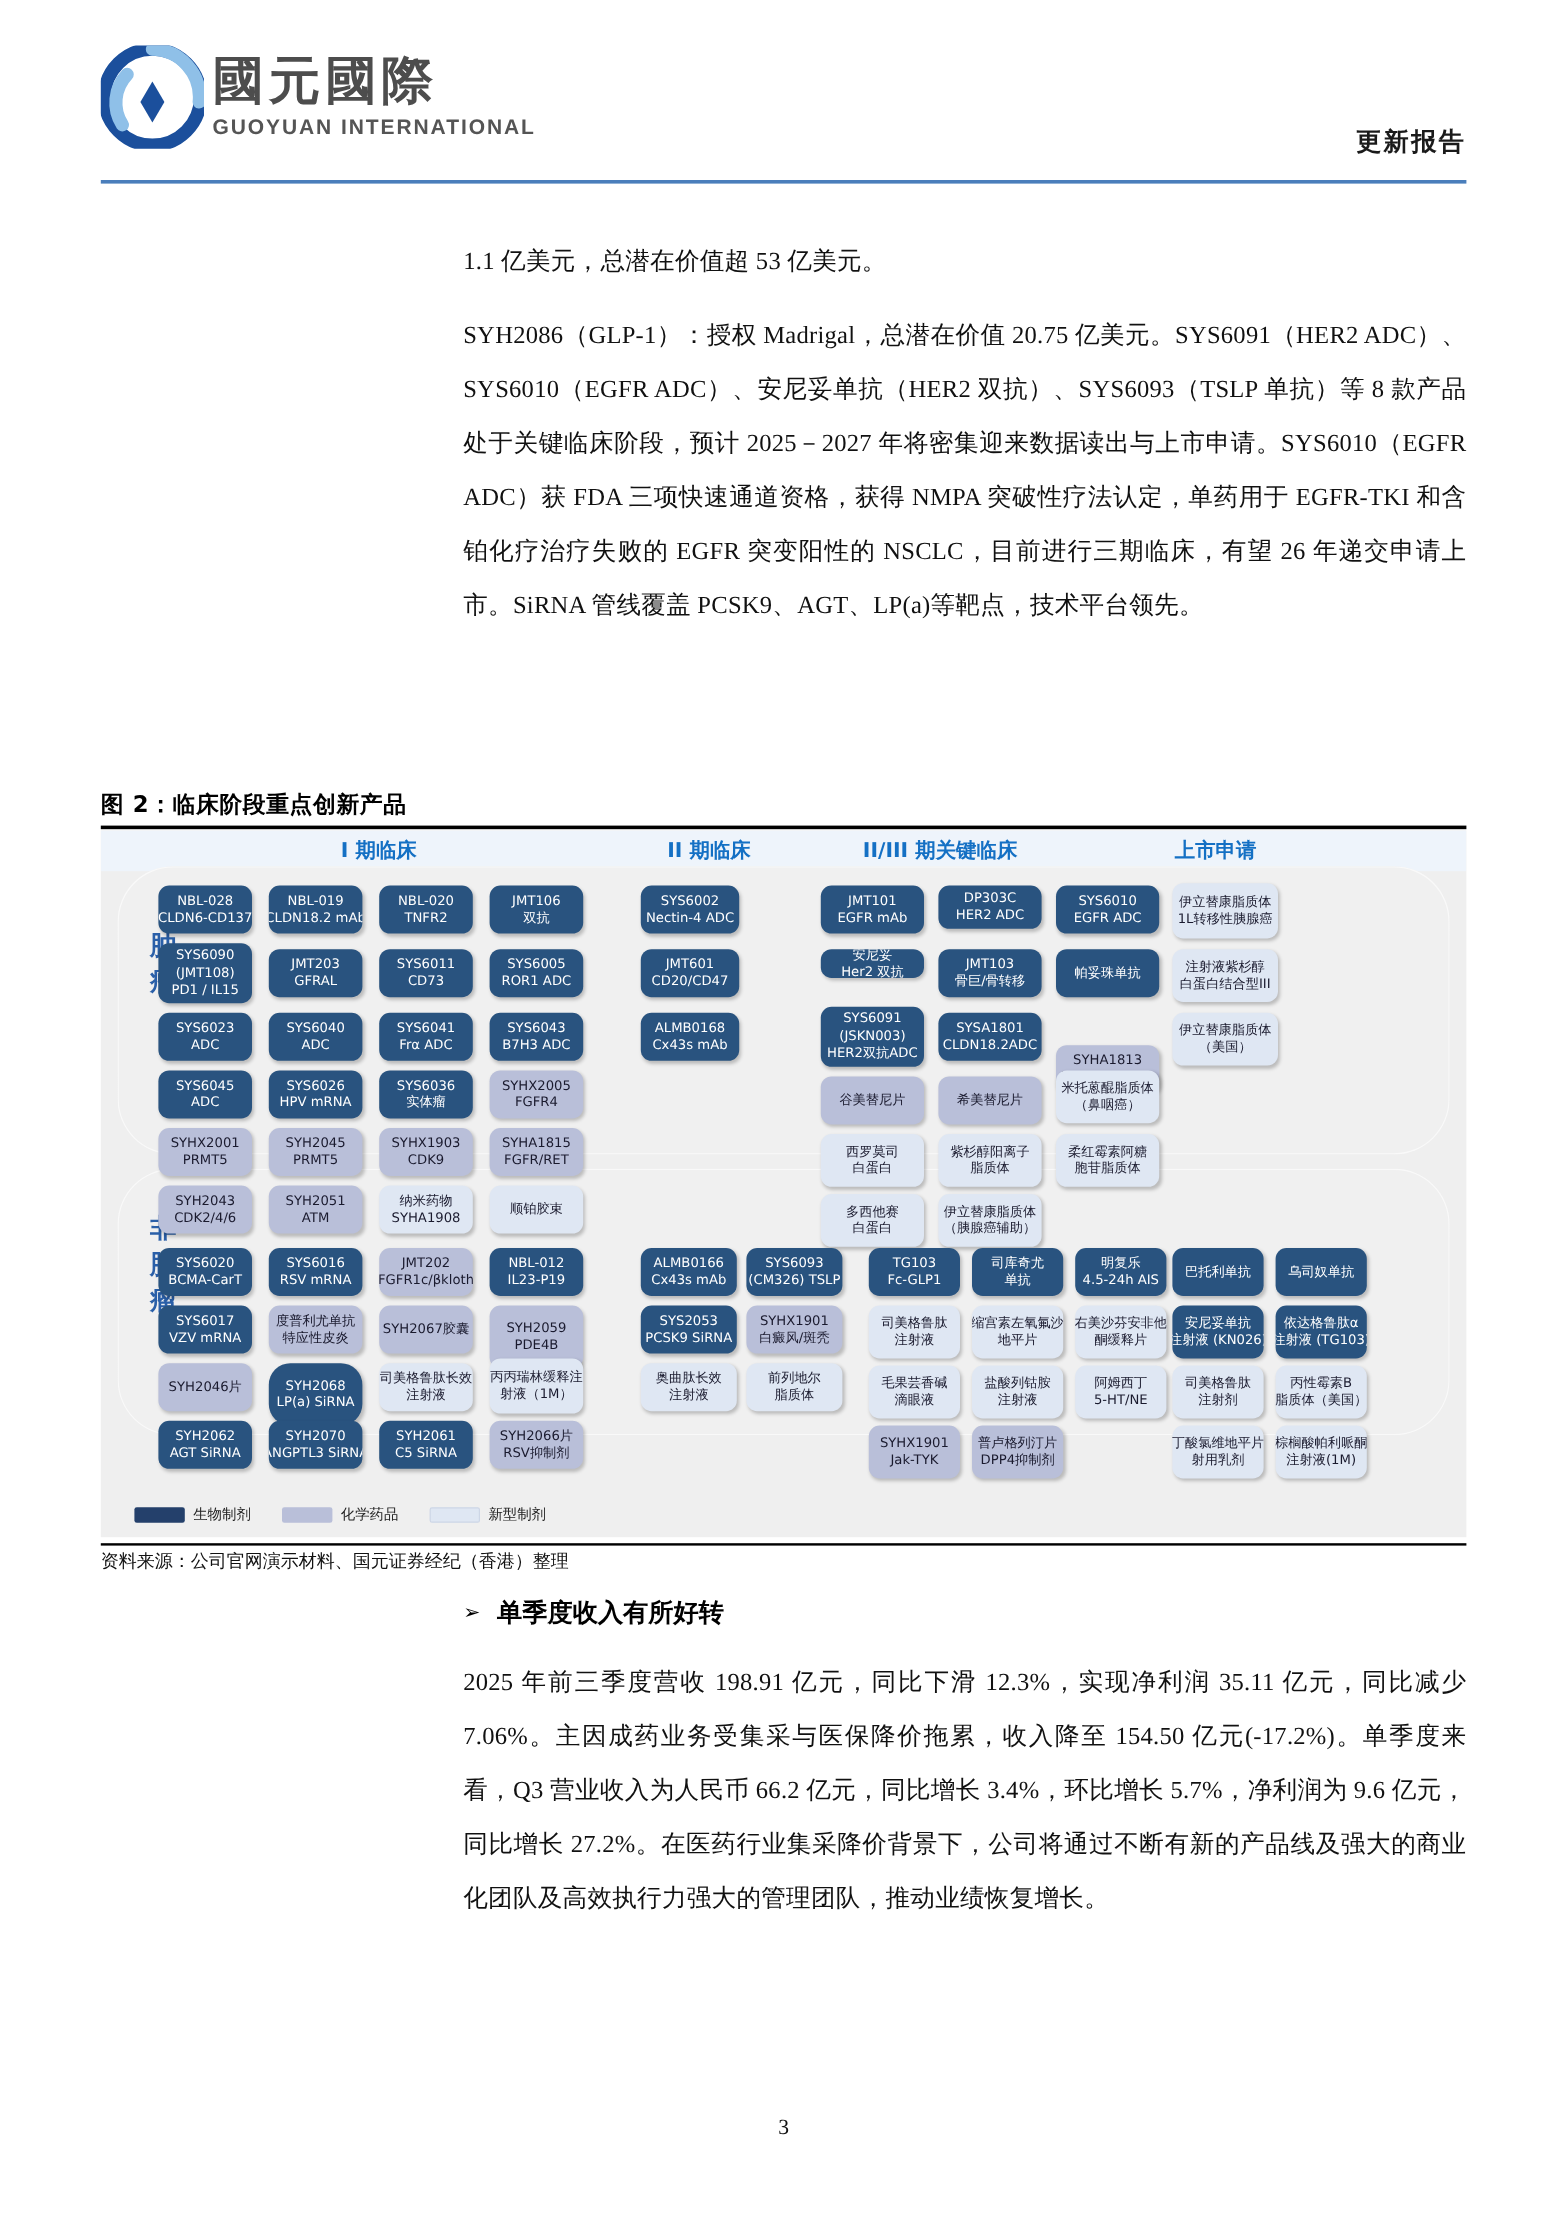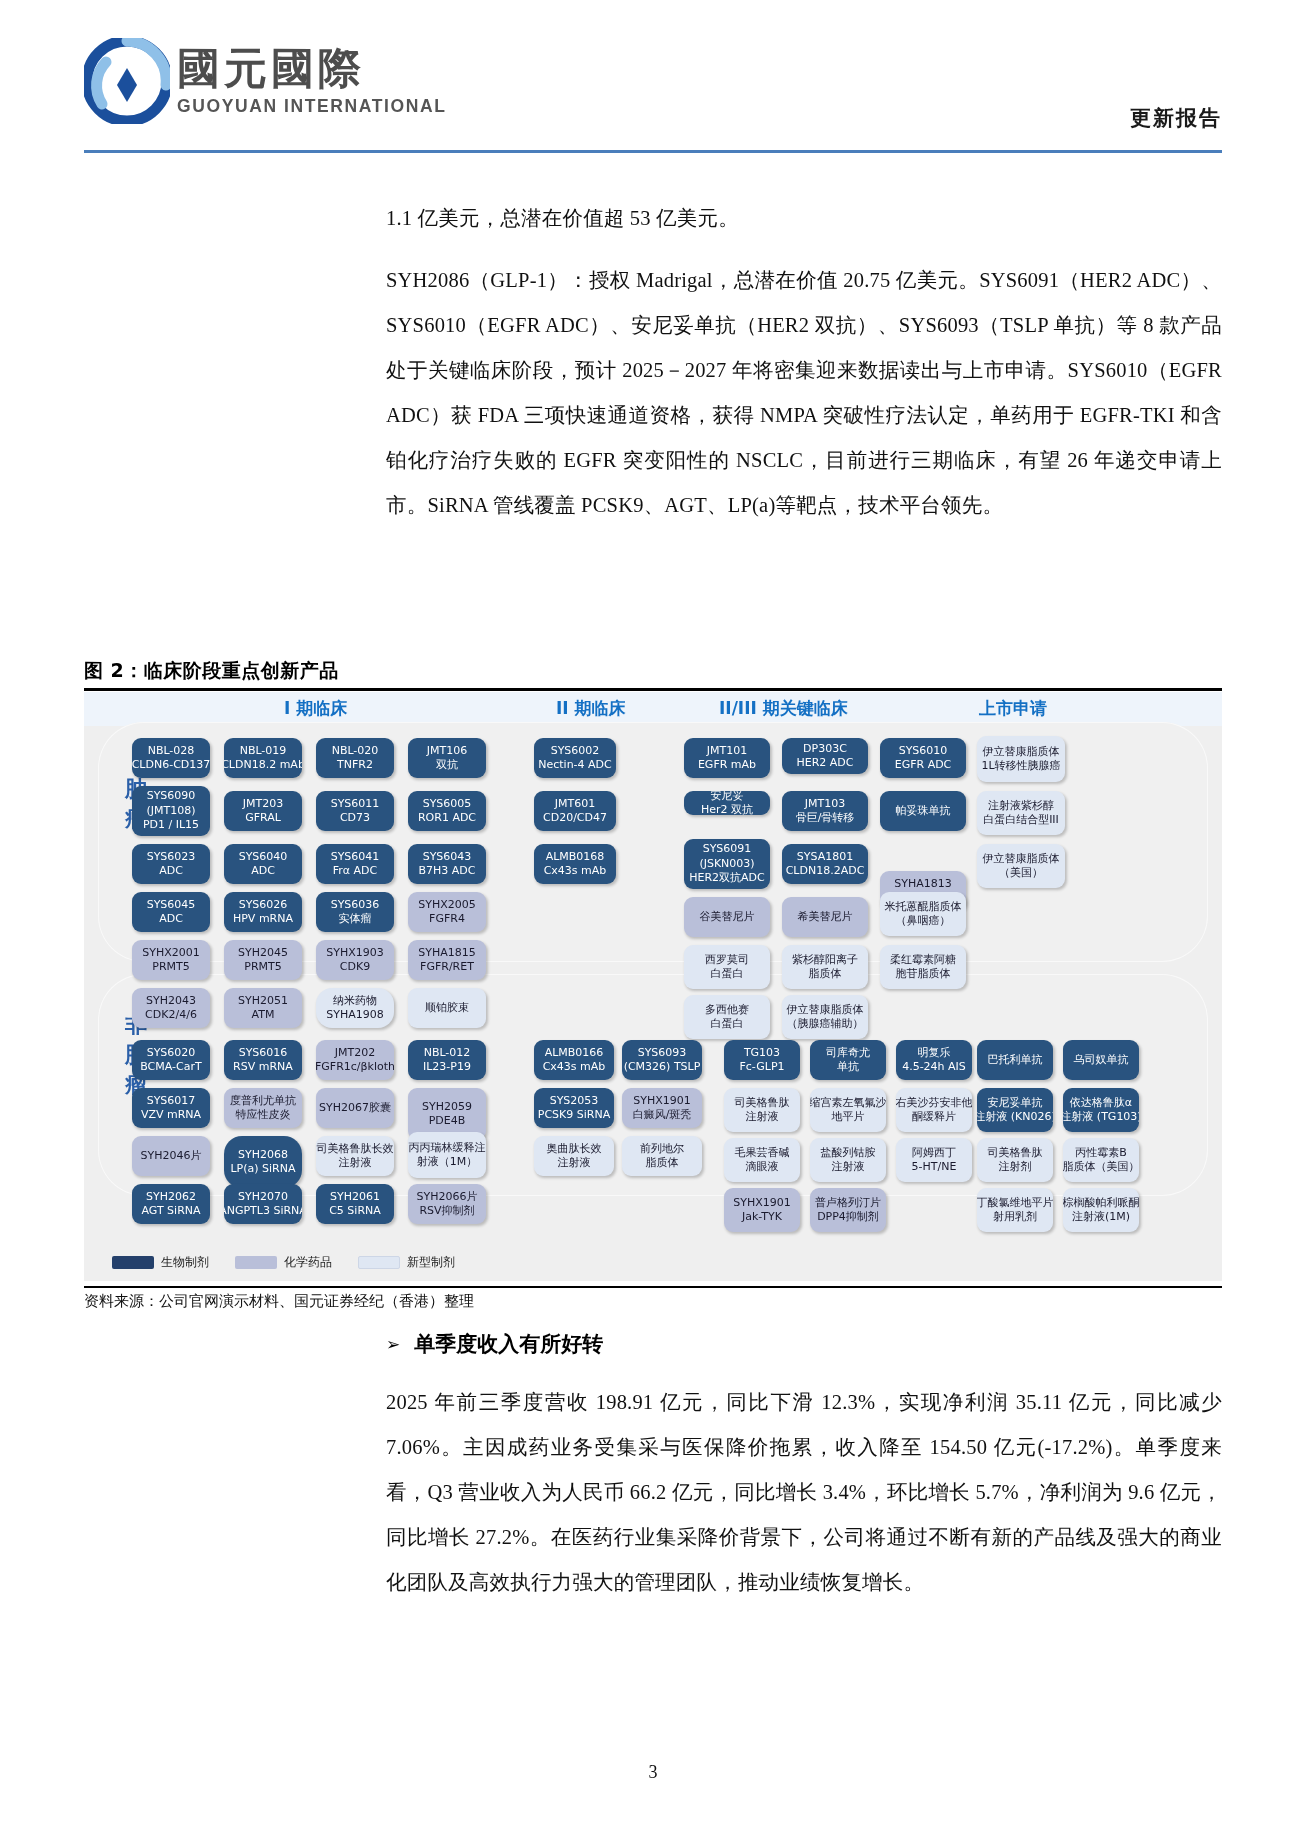--- a/index.html
+++ b/index.html
@@ -295,21 +295,21 @@
         <span class="ln">FGFR/RET</span>
       </div>
       <div class="box chem" style="left: 48px; top: 296px; width: 78px; height: 40px;">
         <span class="ln">SYH2043</span>
         <span class="ln">CDK2/4/6</span>
       </div>
       <div class="box chem" style="left: 140px; top: 296px; width: 78px; height: 40px;">
         <span class="ln">SYH2051</span>
         <span class="ln">ATM</span>
       </div>
-      <div class="box novel" style="left: 232px; top: 296px; width: 78px; height: 40px; border-radius: 16px;">
+      <div class="box novel" style="left: 232px; top: 296px; width: 78px; height: 40px;">
         <span class="ln">纳米药物</span>
         <span class="ln">SYHA1908</span>
       </div>
       <div class="box novel" style="left: 324px; top: 296px; width: 78px; height: 40px;">
         <span class="ln">顺铂胶束</span>
       </div>
       <div class="box bio" style="left: 450px; top: 46px; width: 82px; height: 40px;">
         <span class="ln">SYS6002</span>
         <span class="ln">Nectin-4 ADC</span>
       </div>

